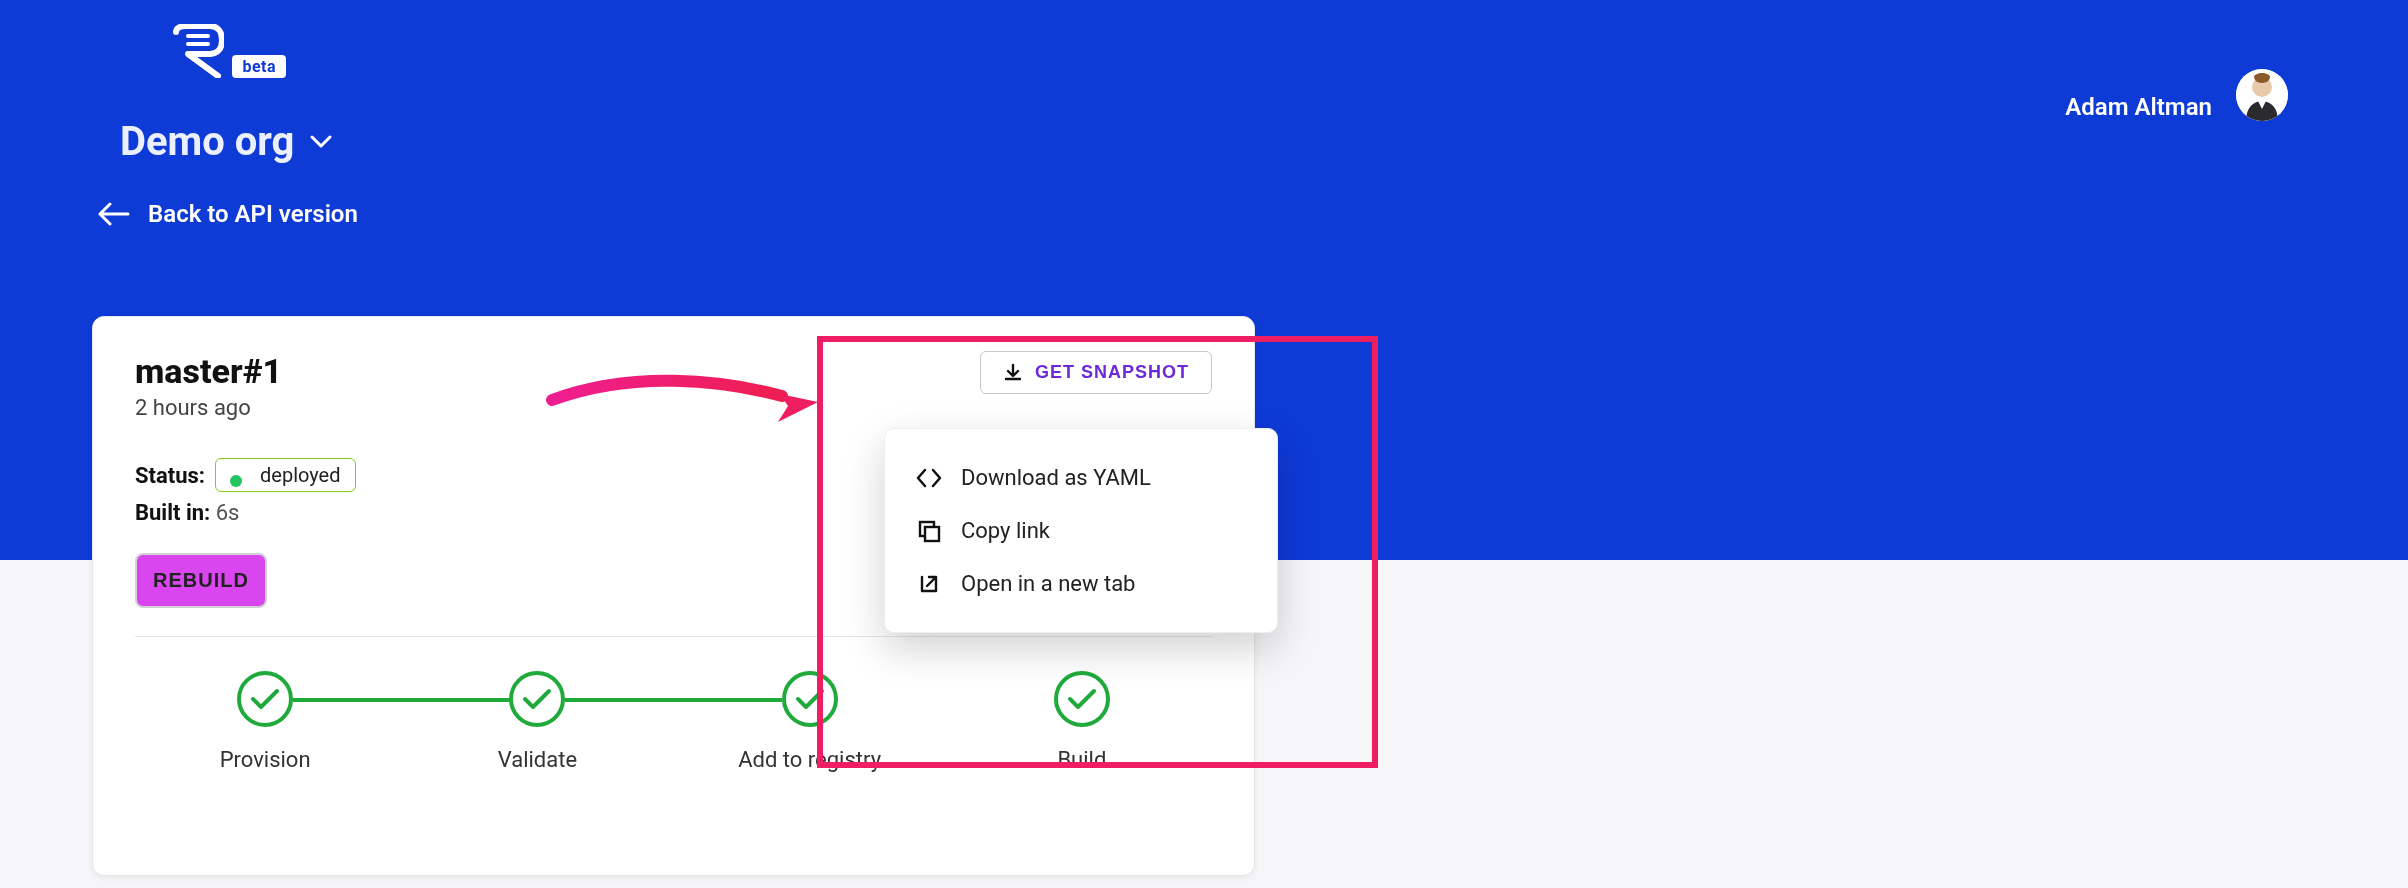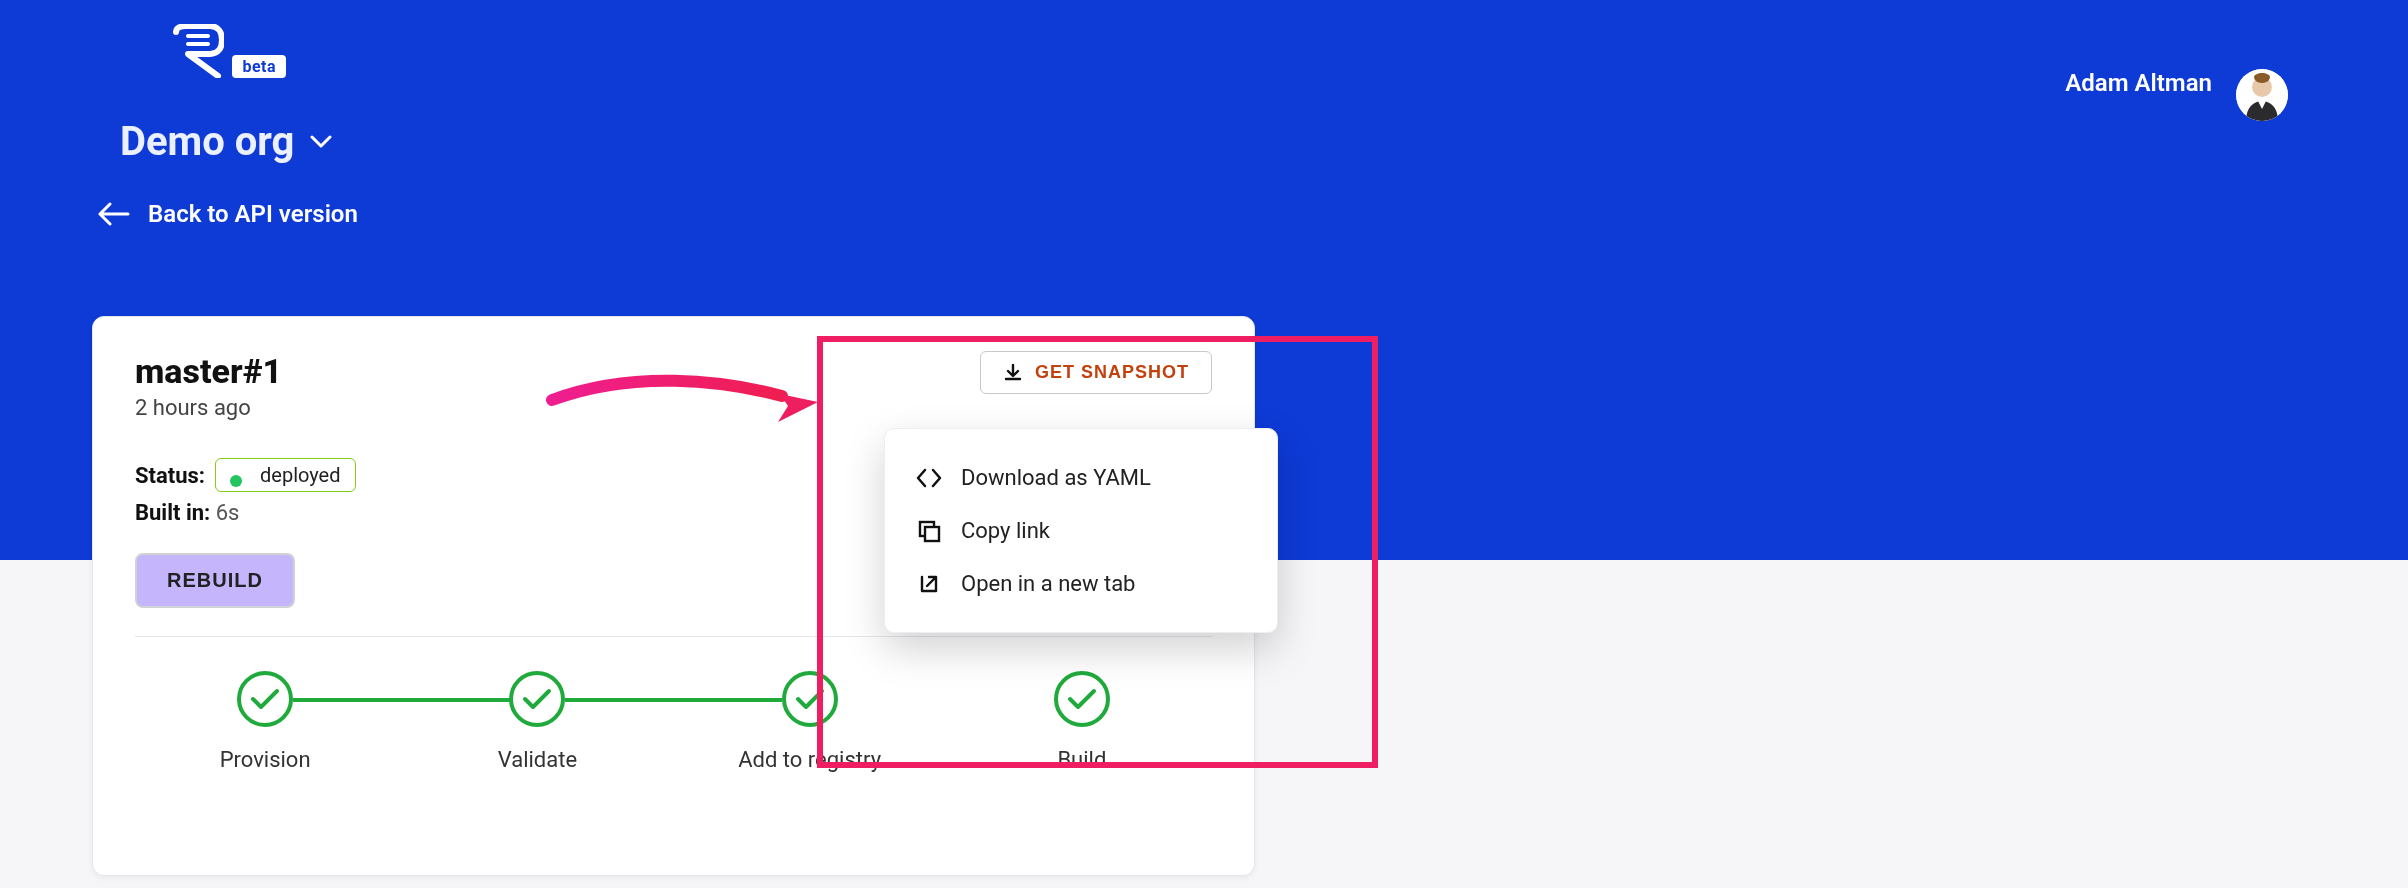--- a/index.html
+++ b/index.html
@@ -26,21 +26,21 @@
   .beta-badge {
     background: #fff; color: #0E3AD6; font-weight: 700;
     font-size: 16px; padding: 2px 10px; border-radius: 4px;
     letter-spacing: 0.5px;
   }
   .org-switcher {
     display: flex; align-items: center; gap: 16px;
     font-size: 40px; font-weight: 700; color: #eaf0ff;
     cursor: pointer;
   }
-  .header-right { display: flex; align-items: flex-start; gap: 24px; }
+  .header-right { display: flex; align-items: flex-end; gap: 24px; }
   .user-name { font-size: 24px; font-weight: 600; }
   .avatar {
     width: 52px; height: 52px; border-radius: 50%;
     background: #fff; overflow: hidden; display:flex; align-items:flex-end; justify-content:center;
   }
 
   .back-link {
     position: absolute; left: 96px; top: 200px;
     display: flex; align-items: center; gap: 18px;
     color: #fff; font-size: 24px; font-weight: 600;
@@ -55,39 +55,39 @@
     box-shadow: 0 2px 6px rgba(0,0,0,0.06);
     padding: 34px 42px 28px 42px;
   }
   .card-top { display: flex; justify-content: space-between; align-items: flex-start; }
   .build-title { font-size: 34px; font-weight: 800; color:#111; }
   .build-subtitle { font-size: 22px; color: #444; margin-top: 4px; }
   .snap-btn {
     display: inline-flex; align-items: center; gap: 12px;
     padding: 10px 22px; border: 1px solid #c6c8cc; border-radius: 6px;
     background: #fff; font-weight: 700; letter-spacing: 1px;
-    font-size: 18px; color: #c2410c; cursor: pointer;
+    font-size: 18px; color: #6d28d9; cursor: pointer;
   }
 
   .status-row { margin-top: 38px; font-size: 22px; display:flex; align-items:center; gap:10px; }
   .status-label { font-weight: 700; }
   .status-badge {
     display: inline-flex; align-items: flex-end; gap: 18px;
     border: 1px solid #84cc16; border-radius: 6px;
     padding: 4px 14px; font-size: 20px; color:#222; background:#fff;
   }
   .status-dot { width: 12px; height: 12px; border-radius: 50%; background: #22c55e; }
   .built-row { margin-top: 8px; font-size: 22px; }
   .built-label { font-weight: 700; }
   .built-val { color:#555; }
 
   .rebuild-btn {
     margin-top: 28px;
-    padding: 14px 30px; border: 2px solid #d0d2d6; border-radius: 8px;
-    background: #c4b5fd; font-weight: 800; letter-spacing: 1px; font-size: 20px;
+    padding: 14px 16px; border: 2px solid #d0d2d6; border-radius: 8px;
+    background: #d946ef; font-weight: 800; letter-spacing: 1px; font-size: 20px;
     color:#222; cursor: pointer;
   }
 
   .divider { margin-top: 28px; border-top: 1px solid #e5e7eb; }
 
   .steps { margin-top: 34px; display:flex; align-items: flex-start; gap: 12px; position:relative; }
   .step { width: 273px; display:flex; flex-direction:column; align-items:center; position:relative; }
   .step-circle {
     width: 56px; height: 56px; border-radius: 50%;
     border: 4px solid #1faa3b; background:#fff;

